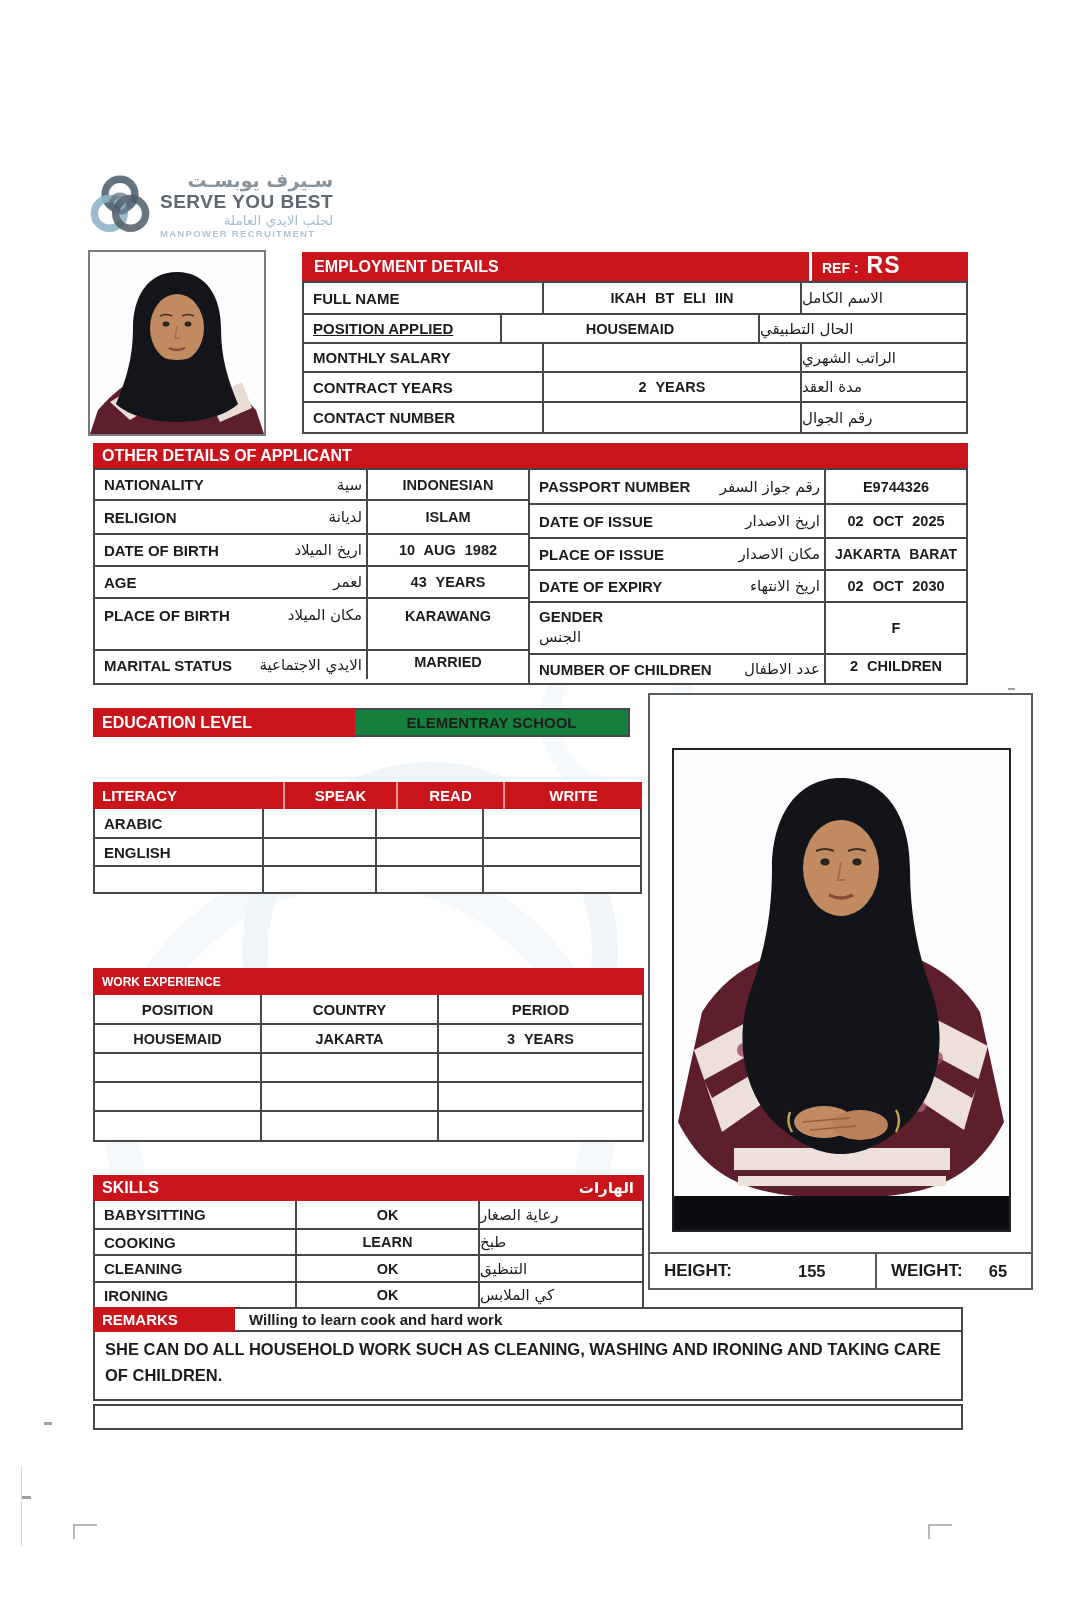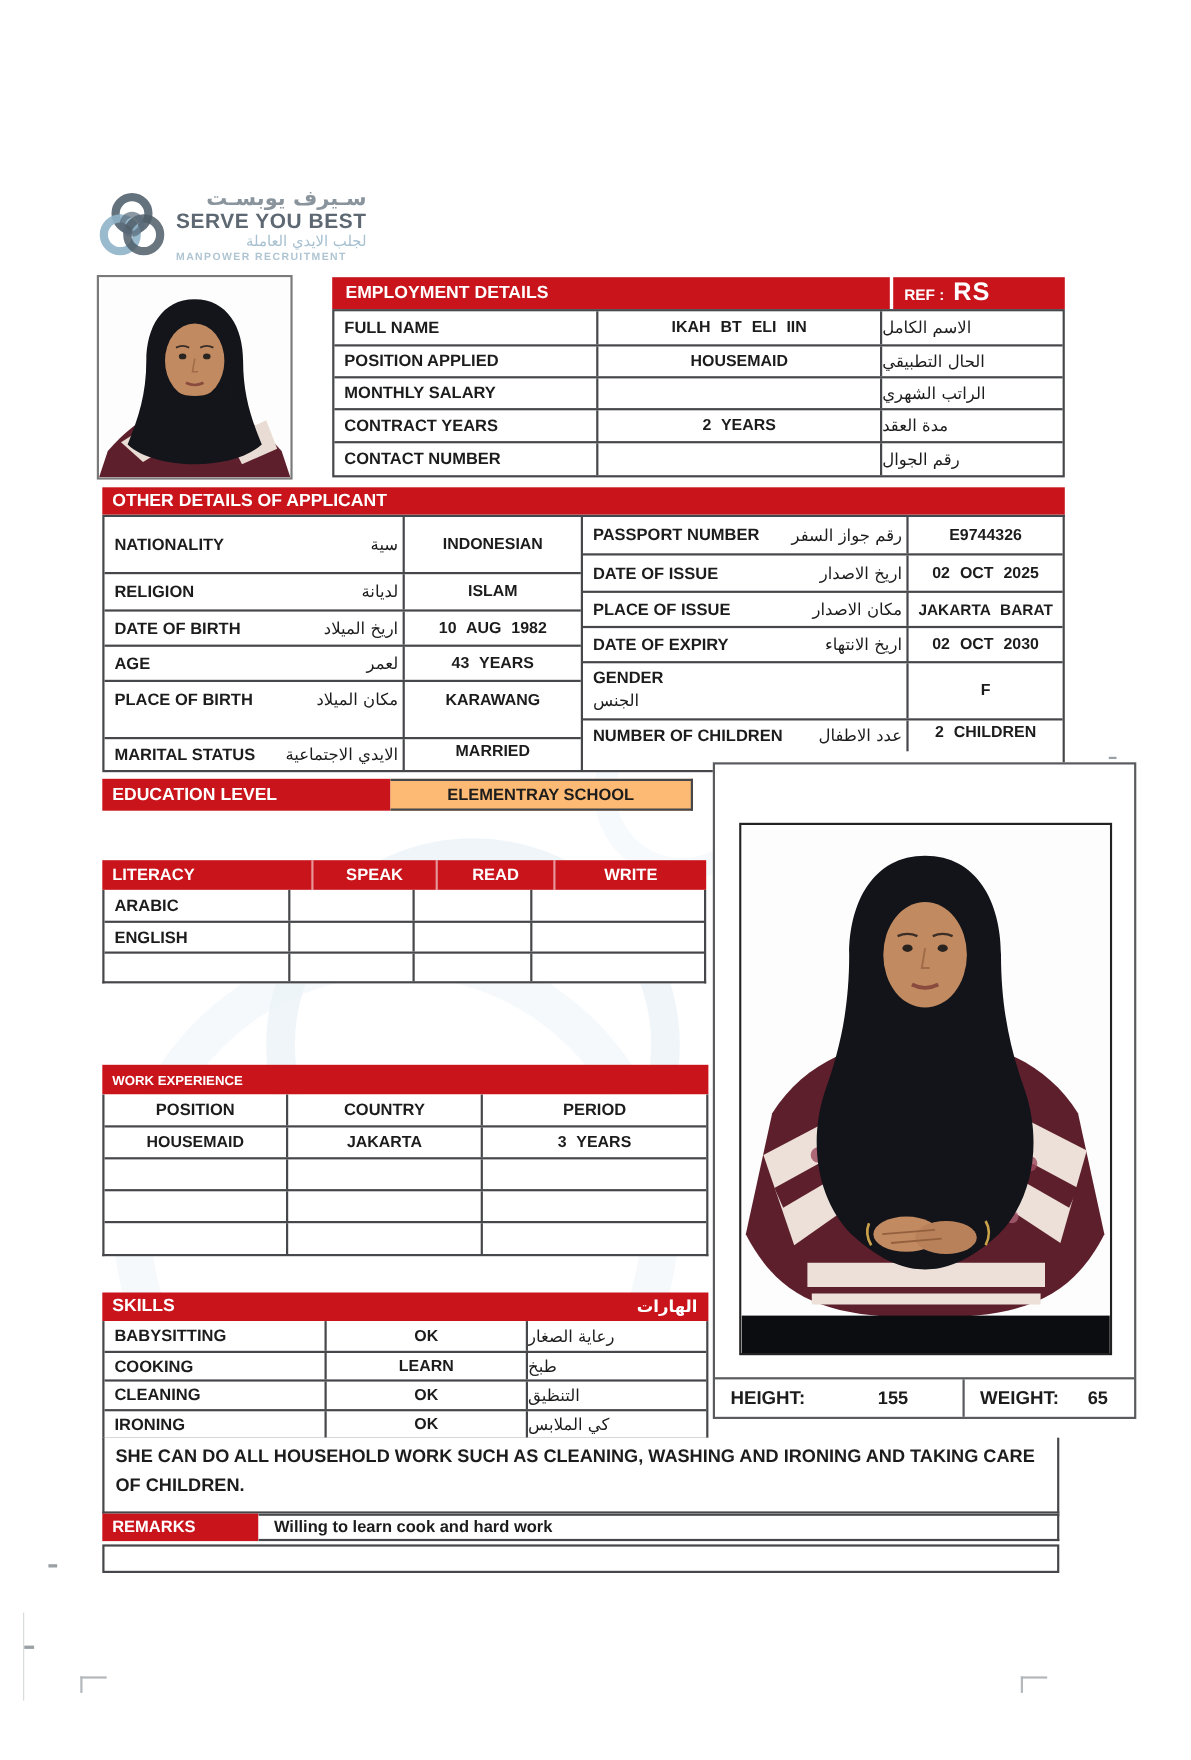--- a/index.html
+++ b/index.html
@@ -96,21 +96,21 @@
           <span class="ref-value">RS</span>
         </div>
       </div>
       <div class="tbl" style="position:relative;width:666px;">
         <div class="trow" style="height:30px;">
           <div class="tcell lab" style="width:238px;">FULL NAME</div>
           <div class="tcell val" style="width:258px;">IKAH BT ELI IIN</div>
           <div class="tcell arcell ar" style="flex:1;">الاسم الكامل</div>
         </div>
         <div class="trow" style="height:29px;">
-          <div class="tcell lab" style="width:238px;">POSITION APPLIED</div>
+          <div class="tcell lab" style="width:196px;text-decoration:underline;">POSITION APPLIED</div>
           <div class="tcell val" style="width:258px;">HOUSEMAID</div>
           <div class="tcell arcell ar" style="flex:1;">الحال التطبيقي</div>
         </div>
         <div class="trow" style="height:29px;">
           <div class="tcell lab" style="width:238px;">MONTHLY SALARY</div>
           <div class="tcell val" style="width:258px;"></div>
           <div class="tcell arcell ar" style="flex:1;">الراتب الشهري</div>
         </div>
         <div class="trow" style="height:30px;">
           <div class="tcell lab" style="width:238px;">CONTRACT YEARS</div>
@@ -123,21 +123,21 @@
           <div class="tcell arcell ar" style="flex:1;">رقم الجوال</div>
         </div>
       </div>
     </div>
 
     <div class="abs" style="left:93px;top:443px;width:875px;">
       <div class="redbar" style="height:25px;display:flex;align-items:center;padding-left:9px;font-size:16px;">OTHER DETAILS OF APPLICANT</div>
       <div style="display:flex;">
 
         <div class="tbl" style="position:relative;width:437px;">
-          <div class="trow" style="height:50px;">
+          <div class="trow" style="height:29px;">
             <div class="tcell" style="width:271px;padding:0 4px 0 9px;">
                 <span class="dual">
                   <b style="font-size:15px;">NATIONALITY</b>
                   <span class="ar" style="font-size:15px;">سية</span>
                 </span>
               </div>
             <div class="tcell val" style="flex:1;">INDONESIAN</div>
           </div>
           <div class="trow" style="height:34px;">
             <div class="tcell" style="width:271px;padding:0 4px 0 9px;">
@@ -240,21 +240,21 @@
                 </span>
               </div>
             <div class="tcell val" style="flex:1;align-items:flex-start;padding-top:3px;">2 CHILDREN</div>
           </div>
         </div>
       </div>
     </div>
 
     <div class="abs" style="left:93px;top:708px;display:flex;">
       <div class="redbar" style="width:262px;height:29px;display:flex;align-items:center;padding-left:9px;font-size:16px;box-sizing:border-box;">EDUCATION LEVEL</div>
-      <div style="width:275px;height:29px;border:2px solid #46474a;border-left:none;box-sizing:border-box;display:flex;align-items:center;justify-content:center;font-weight:bold;font-size:15px;background:#fdba74;">ELEMENTRAY SCHOOL</div>
+      <div style="width:275px;height:29px;border:2px solid #46474a;border-left:none;box-sizing:border-box;display:flex;align-items:center;justify-content:center;font-weight:bold;font-size:15px;background:#15803d;">ELEMENTRAY SCHOOL</div>
     </div>
 
     <div class="abs" style="left:93px;top:782px;width:549px;">
       <div class="redbar" style="height:27px;display:flex;box-sizing:border-box;">
         <div style="width:192px;display:flex;align-items:center;padding-left:9px;font-size:15px;box-sizing:border-box;border-right:2px solid rgba(255,255,255,.55);">LITERACY</div>
         <div style="width:113px;display:flex;align-items:center;justify-content:center;font-size:15px;box-sizing:border-box;border-right:2px solid rgba(255,255,255,.55);">SPEAK</div>
         <div style="width:107px;display:flex;align-items:center;justify-content:center;font-size:15px;box-sizing:border-box;border-right:2px solid rgba(255,255,255,.55);">READ</div>
         <div style="flex:1;display:flex;align-items:center;justify-content:center;font-size:15px;">WRITE</div>
       </div>
       <div class="tbl" style="position:relative;width:549px;border-top:none;">
@@ -333,25 +333,25 @@
         </div>
         <div class="trow" style="height:26px;">
           <div class="tcell lab" style="width:200px;">IRONING</div>
           <div class="tcell val" style="width:183px;">OK</div>
           <div class="tcell arcell ar" style="flex:1;">كي الملابس</div>
         </div>
       </div>
     </div>
 
     <div class="abs" style="left:93px;top:1307px;width:870px;">
-      <div style="height:69px;border:2px solid #46474a;border-top:none;box-sizing:border-box;padding:5px 10px;font-weight:bold;font-size:16.5px;line-height:1.55;background:#fff;white-space:normal;">SHE CAN DO ALL HOUSEHOLD WORK SUCH AS CLEANING, WASHING AND IRONING AND TAKING CARE OF CHILDREN.</div>
       <div style="display:flex;height:25px;">
         <div class="redbar" style="width:142px;display:flex;align-items:center;padding-left:9px;font-size:15px;box-sizing:border-box;">REMARKS</div>
         <div style="flex:1;border:2px solid #46474a;border-left:none;box-sizing:border-box;display:flex;align-items:center;padding-left:14px;font-weight:bold;font-size:15px;background:#fff;">Willing to learn cook and hard work</div>
       </div>
+      <div style="height:69px;border:2px solid #46474a;border-top:none;box-sizing:border-box;padding:5px 10px;font-weight:bold;font-size:16.5px;line-height:1.55;background:#fff;white-space:normal;">SHE CAN DO ALL HOUSEHOLD WORK SUCH AS CLEANING, WASHING AND IRONING AND TAKING CARE OF CHILDREN.</div>
       <div style="height:26px;border:2px solid #46474a;margin-top:3px;box-sizing:border-box;background:#fff;"></div>
     </div>
 
     <div class="abs" style="left:648px;top:693px;width:385px;height:597px;border:2px solid #5a5b5e;background:#fff;">
       <div class="abs" style="left:22px;top:53px;width:339px;height:484px;border:2px solid #222;background:#fff;overflow:hidden;">
         <svg width="335" height="480" viewBox="0 0 335 480">
           <rect width="335" height="480" fill="#fdfdfd"></rect>
 
           <path d="M28 262 C58 214 110 194 167 194 C224 194 276 214 306 262 L330 372 C300 430 258 448 167 448 C76 448 34 430 4 372 Z" fill="#5d1f2b"></path>
           <path d="M20 300 L100 258 L122 330 L48 382 Z" fill="#ece0d8"></path>

